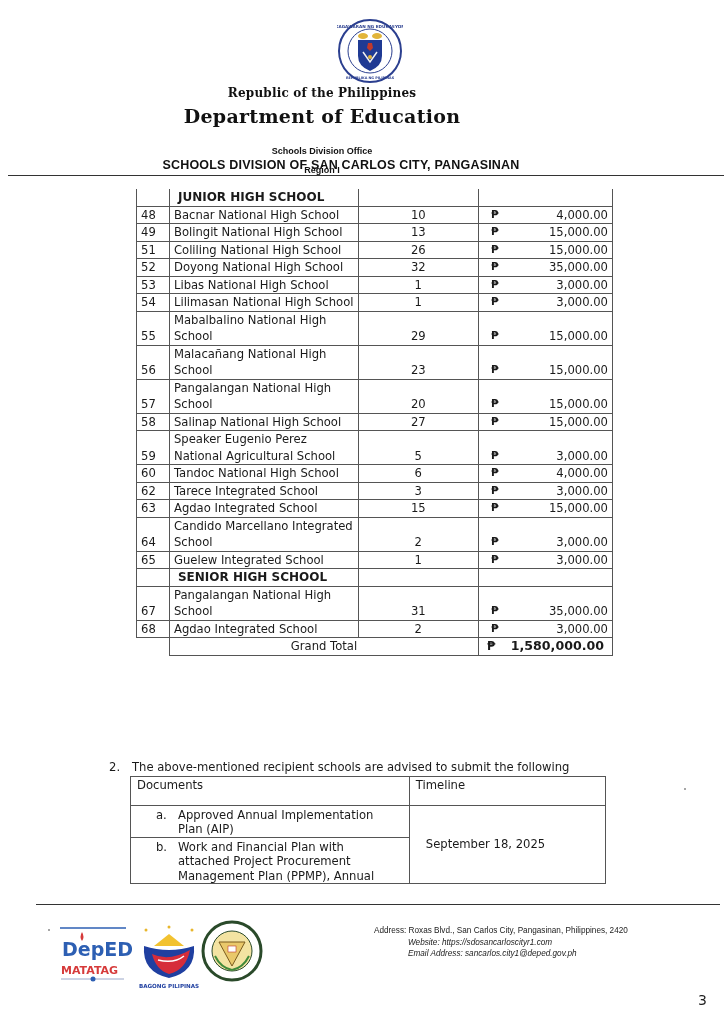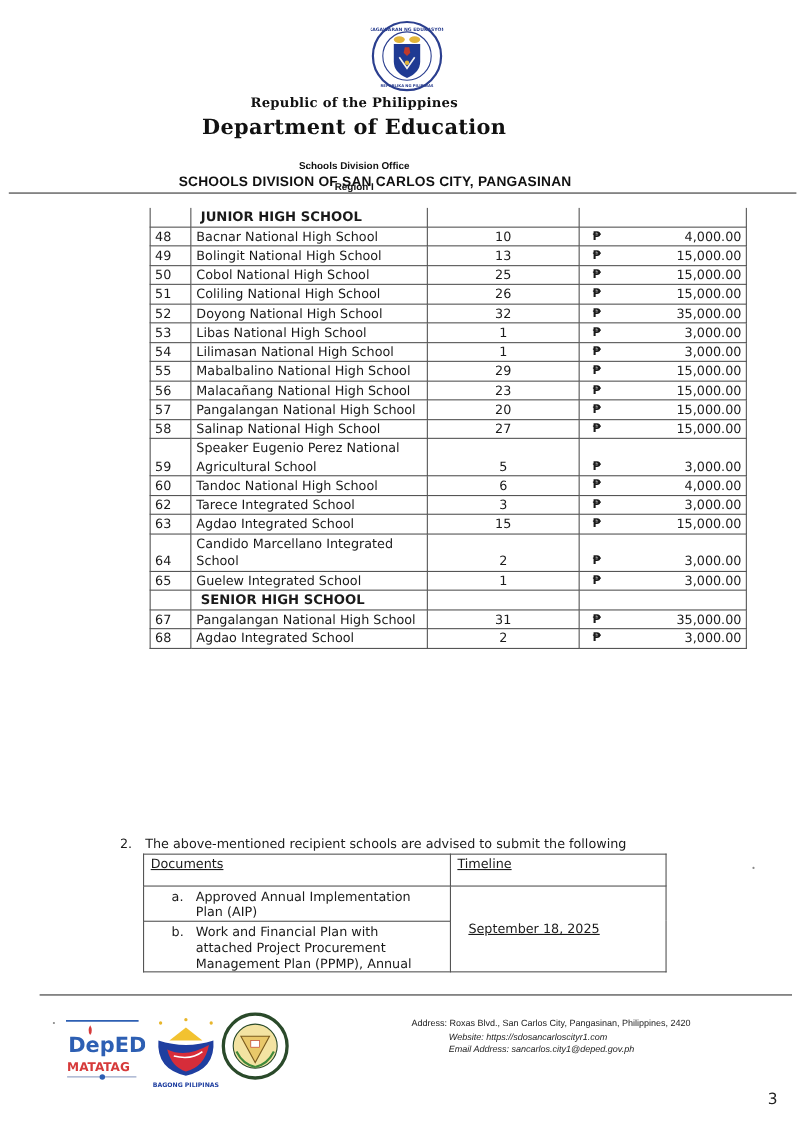--- a/index.html
+++ b/index.html
@@ -10,21 +10,21 @@
   .seal { position: absolute; left: 337px; top: 18px; width: 66px; height: 66px; }
   .hdr-line { position: absolute; left: 0; width: 644px; text-align: center; color: #111; }
   .republic { top: 86px; font-family: "DejaVu Serif", serif; font-weight: bold; font-size: 12px; letter-spacing: 0.2px; }
   .deped { top: 105px; font-family: "DejaVu Serif", serif; font-weight: bold; font-size: 19px; letter-spacing: 0.3px; }
   .region { top: 133px; font-family: "Liberation Sans", sans-serif; font-weight: bold; font-size: 9px; margin-top: 32px; }
   .sdo { top: 146px; font-family: "Liberation Sans", sans-serif; font-weight: bold; font-size: 9px; }
   .division { top: 158px; font-family: "Liberation Sans", sans-serif; font-weight: bold; font-size: 12.5px; letter-spacing: 0.2px; margin-left: 19px; }
   .rule-top { position: absolute; left: 8px; top: 175px; width: 716px; height: 0; border-top: 1.5px solid #333; }
 
   
-  table.recipients { position: absolute; left: 136px; top: 189px; width: 543px; border-collapse: collapse;
+  table.recipients { position: absolute; left: 136px; top: 189px; width: 477px; border-collapse: collapse;
     font-family: "DejaVu Sans", sans-serif; font-size: 11.6px; line-height: 16.5px; }
   table.recipients td { border: 1px solid #555; padding: 0 4px; vertical-align: bottom; }
   table.recipients col.c-no { width: 33px; }
   table.recipients col.c-name { width: 189px; }
   table.recipients col.c-count { width: 121px; }
   table.recipients col.c-amt { width: 134px; }
   td.no { text-align: left; padding-left: 3px; }
   td.name { padding-left: 4px; }
   td.count { text-align: center; }
   td.amt { position: relative; text-align: right; padding-right: 9px; }
@@ -35,21 +35,21 @@
   tr.first-section td { border-top: none; }
   tr.total td.total-label { text-align: center; }
   tr.total td.total-amt { font-weight: bold; font-size: 12.6px; padding-right: 8px; }
   tr.total td.total-amt .peso { font-size: 12px; left: 8px; }
   tr.total td.nob { border: none; }
 
   
   .item2 { position: absolute; left: 109px; top: 760px; font-size: 11.6px; line-height: 14px; }
   .item2 .num { display: inline-block; width: 23px; }
   table.docs { position: absolute; left: 130px; top: 776px; width: 476px; border-collapse: collapse;
-    font-size: 11.6px; line-height: 14.5px; text-decoration: underline; }
+    font-size: 11.6px; line-height: 14.5px; }
   table.docs td { border: 1px solid #555; vertical-align: top; }
   table.docs col.d1 { width: 279px; }
   table.docs col.d2 { width: 197px; }
   table.docs td.hd { padding: 1px 6px 12px 6px; }
   table.docs td.doc-item { padding: 2px 4px 0 25px; }
   .doc-item .letter { display: inline-block; width: 22px; vertical-align: top; }
   .doc-item .txt { display: inline-block; width: 220px; vertical-align: top; }
   table.docs td.deadline { vertical-align: middle; padding-left: 16px; }
 
   .rule-bot { position: absolute; left: 36px; top: 904px; width: 684px; height: 0; border-top: 1.5px solid #333; }
@@ -106,26 +106,20 @@
         <td class="count">10</td>
         <td class="amt"><span class="peso">₱</span><span>4,000.00</span></td>
       </tr>
       <tr>
         <td class="no">49</td>
         <td class="name">Bolingit National High School</td>
         <td class="count">13</td>
         <td class="amt"><span class="peso">₱</span><span>15,000.00</span></td>
       </tr>
       <tr>
-        <td class="no">50</td>
-        <td class="name">Cobol National High School</td>
-        <td class="count">25</td>
-        <td class="amt"><span class="peso">₱</span><span>15,000.00</span></td>
-      </tr>
-      <tr>
         <td class="no">51</td>
         <td class="name">Coliling National High School</td>
         <td class="count">26</td>
         <td class="amt"><span class="peso">₱</span><span>15,000.00</span></td>
       </tr>
       <tr>
         <td class="no">52</td>
         <td class="name">Doyong National High School</td>
         <td class="count">32</td>
         <td class="amt"><span class="peso">₱</span><span>35,000.00</span></td>
@@ -212,20 +206,25 @@
         <td class="no">67</td>
         <td class="name">Pangalangan National High School</td>
         <td class="count">31</td>
         <td class="amt"><span class="peso">₱</span><span>35,000.00</span></td>
       </tr>
       <tr>
         <td class="no">68</td>
         <td class="name">Agdao Integrated School</td>
         <td class="count">2</td>
         <td class="amt"><span class="peso">₱</span><span>3,000.00</span></td>
+      </tr>
+      <tr class="total">
+        <td class="nob"></td>
+        <td class="total-label" colspan="2">Grand Total</td>
+        <td class="amt total-amt"><span class="peso">₱</span><span>1,580,000.00</span></td>
       </tr>
     </tbody>
 </table>
 
 <div class="item2">
   <span class="num">2.</span><span>The above-mentioned recipient schools are advised to submit the following</span>
 </div>
 
 <table class="docs">
   <colgroup>

